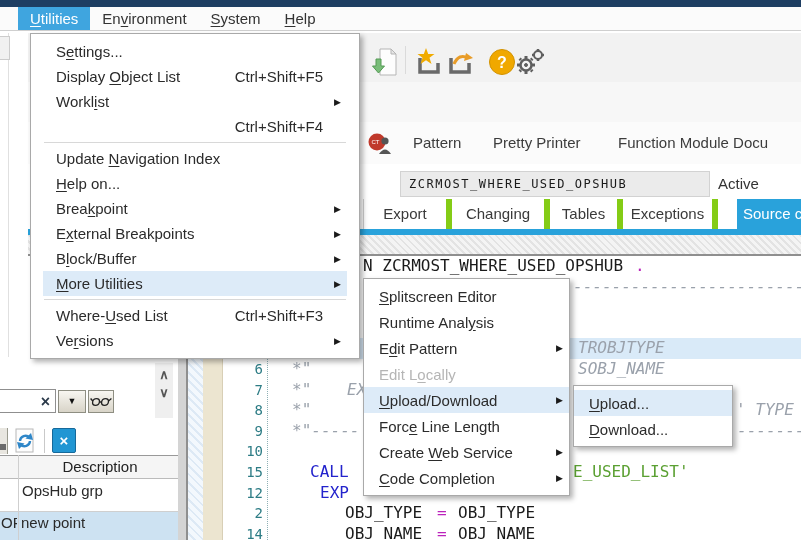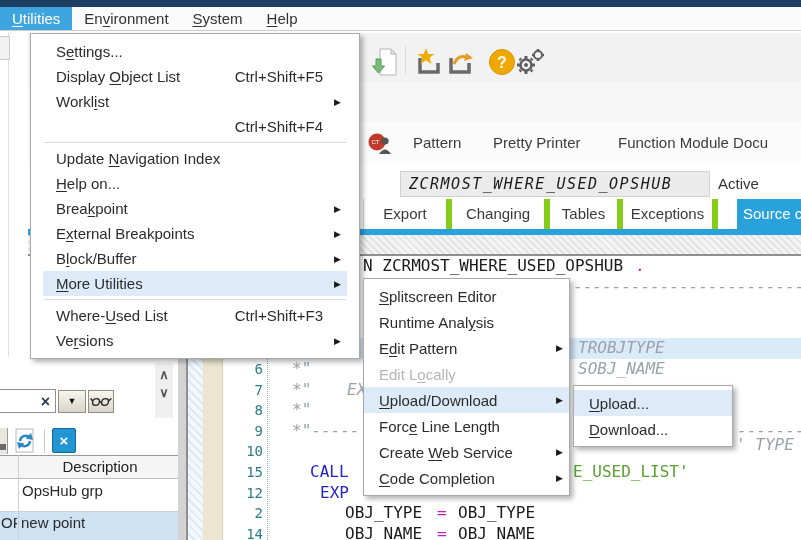--- a/index.html
+++ b/index.html
@@ -2,36 +2,36 @@
 <html><head>
 <meta charset="utf-8">
 <style>
   html,body{margin:0;padding:0;background:#fff;}
   .screen{position:relative;width:801px;height:540px;overflow:hidden;background:#fff;
     font-family:"Liberation Sans",sans-serif;font-size:15px;color:#2a2a2a;}
   .abs{position:absolute;}
   
   .titlebar{left:0;top:0;width:801px;height:7px;background:#1e3e62;}
   .menubar{left:0;top:7px;width:801px;height:24px;background:#fbfbfb;border-bottom:1px solid #cfcfcf;
-    display:flex;align-items:stretch;box-sizing:border-box;}
+    display:flex;align-items:stretch;padding-left:18px;box-sizing:border-box;}
   .mb-item{padding:0 12px;line-height:24px;color:#333;cursor:default;}
   .mb-item.sel{background:#3fa5df;color:#fff;}
   .u{text-decoration:underline;text-underline-offset:2px;}
   
   .leftsliver{left:0;top:31px;width:28px;height:509px;background:#fff;z-index:1;}
   .lsline{left:8px;top:33px;width:1px;height:326px;background:#e0e0e0;z-index:1;}
   .lsfrag{left:0;top:36px;width:9px;height:22px;background:#f1f1f1;border:1px solid #cccccc;border-left:none;z-index:1;}
   .toolbar{left:28px;top:33px;width:773px;height:49px;background:#f2f2f2;border-bottom:1px solid #d8d8d8;}
   .tbsep{left:377px;top:13px;width:1px;height:28px;background:#dadada;position:absolute;}
   .band2{left:28px;top:82px;width:773px;height:40px;background:#f7f7f7;border-bottom:1px solid #e2e2e2;}
   .apptoolbar{left:28px;top:122px;width:773px;height:42px;background:#fbfbfb;border-bottom:1px solid #ececec;}
   .atb-label{position:absolute;top:0;line-height:42px;color:#3c3c3c;cursor:default;white-space:nowrap;}
   .fieldrow{left:28px;top:164px;width:773px;height:35px;background:#fff;}
   .grayfield{position:absolute;left:372px;top:7px;width:300px;height:24px;background:#ebebeb;border:1px solid #d2d2d2;
-    font-family:"DejaVu Sans Mono",monospace;font-size:15px;letter-spacing:1.5px;line-height:24px;padding-left:8px;color:#1a1a1a;overflow:hidden;font-style:italic;}
+    font-family:"DejaVu Sans Mono",monospace;font-size:12px;letter-spacing:1.5px;line-height:24px;padding-left:8px;color:#1a1a1a;overflow:hidden;}
   .statuslbl{position:absolute;left:690px;top:7px;line-height:26px;color:#333;}
   .tabsrow{left:28px;top:199px;width:773px;height:30px;background:#fff;}
   .tab{position:absolute;top:0;height:30px;line-height:30px;text-align:center;color:#3a3a3a;
     border-right:6px solid #84cc16;box-sizing:border-box;cursor:default;white-space:nowrap;overflow:hidden;}
   .tab:first-child{border-left:1px solid #d2d2d2;}
   .tab.sel{background:#29a2db;color:#fff;border:none;text-align:left;padding-left:6px;}
   .bluebar{left:28px;top:229px;width:773px;height:6px;background:#29a2db;}
   .caret{left:758px;top:235px;width:0;height:0;border-left:7px solid transparent;border-right:7px solid transparent;border-bottom:7px solid #29a2db;}
   .hatchband{left:28px;top:235px;width:773px;height:19px;border-bottom:2px solid #8f8f8f;
     background:repeating-linear-gradient(45deg,#f4f4f4 0 3px,#e3e3e3 3px 5px);}
@@ -202,21 +202,21 @@
     <div class="e-hatch"></div>
     <div class="e-beige"></div>
     <div class="e-dots"></div>
   <div class="cl" style="top: 0px;"><span class="num">1</span><span class="fr c-code" style="left: 175px;">N ZCRMOST_WHERE_USED_OPSHUB</span><span class="fr c-op" style="left: 447px;">.</span></div>
       <div class="cl" style="top: 20.6px;"><span class="num">2</span><span class="fr c-comment" style="left: 385px;">------------------------</span></div>
       <div class="cl" style="top: 41.2px;"><span class="num">3</span></div>
       <div class="cl" style="top: 61.8px;"><span class="num">4</span></div>
       <div class="cl hl" style="top: 82.4px;"><span class="num">5</span><span class="fr c-comment" style="left: 390px;">TROBJTYPE</span></div>
       <div class="cl" style="top: 103px;"><span class="num">6</span><span class="fr c-comment" style="left: 104px;">*"</span><span class="fr c-comment" style="left: 390px;">SOBJ_NAME</span></div>
       <div class="cl" style="top: 123.6px;"><span class="num">7</span><span class="fr c-comment" style="left: 104px;">*"</span><span class="fr c-comment" style="left: 159px;">EXP</span></div>
-      <div class="cl" style="top: 144.2px;"><span class="num">8</span><span class="fr c-comment" style="left: 104px;">*"</span><span class="fr c-comment" style="left: 548px; margin-top: 35px;">' TYPE</span></div>
+      <div class="cl" style="top: 144.2px;"><span class="num">8</span><span class="fr c-comment" style="left: 104px;">*"</span><span class="fr c-comment" style="left: 548px;">' TYPE</span></div>
       <div class="cl" style="top: 164.8px;"><span class="num">9</span><span class="fr c-comment" style="left: 104px;">*"-----</span><span class="fr c-comment" style="left: 549px;">-------</span></div>
       <div class="cl" style="top: 185.4px;"><span class="num">10</span></div>
       <div class="cl" style="top: 206px;"><span class="num">15</span><span class="fr c-kw" style="left: 122px;">CALL</span><span class="fr c-str" style="left: 385px;">E_USED_LIST'</span></div>
       <div class="cl" style="top: 226.6px;"><span class="num">12</span><span class="fr c-kw" style="left: 132px;">EXP</span></div>
       <div class="cl" style="top: 247.2px;"><span class="num">2</span><span class="fr c-code" style="left: 157px;">OBJ_TYPE</span><span class="fr c-op" style="left: 249px;">=</span><span class="fr c-code" style="left: 270px;">OBJ_TYPE</span></div>
       <div class="cl" style="top: 267.8px;"><span class="num">14</span><span class="fr c-code" style="left: 157px;">OBJ_NAME</span><span class="fr c-op" style="left: 249px;">=</span><span class="fr c-code" style="left: 270px;">OBJ_NAME</span></div>
     </div>
 
   <div class="abs leftpanel">
     <div class="searchfield">

